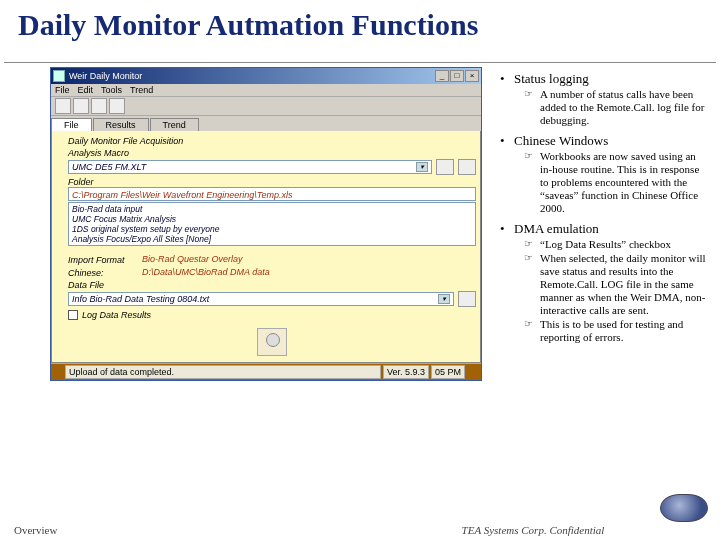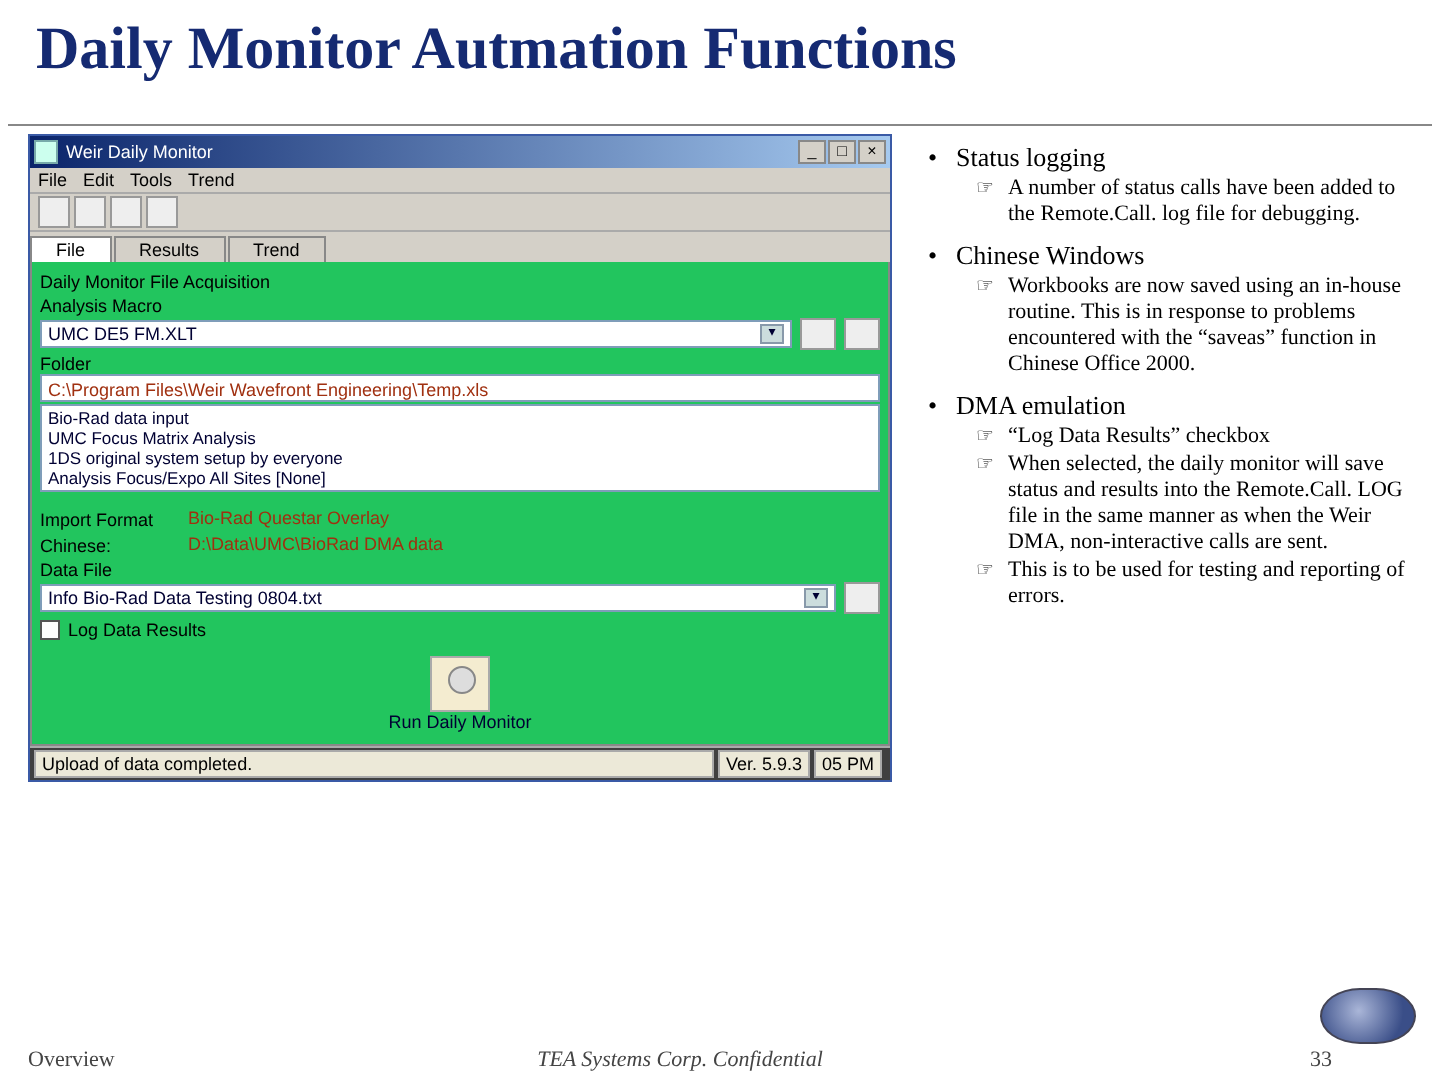--- a/index.html
+++ b/index.html
@@ -17,20 +17,21 @@
     font-size: 30px;
     font-weight: bold;
     color: #152a72;
     padding: 8px 14px 20px 14px;
     border-bottom: 1px solid #888;
     margin: 0 4px;
   }
   .content-row {
     display: flex;
     padding: 4px 8px 0 14px;
+    margin-left: 36px;
   }
   .left-col {
     width: 442px;
     flex: none;
     font-family: Tahoma, Arial, sans-serif;
     font-size: 9px;
   }
   .right-col {
     flex: 1;
     padding: 2px 4px 0 8px;
@@ -84,24 +85,25 @@
     border:1px solid #888;
     border-bottom:none;
     background:#d4d0c8;
     padding:1px 12px;
     margin-right:1px;
     font-size:9px;
     color:#000;
   }
   .tab.active { background:#fff; }
   .panel {
-    background:#22c55e;
+    background:#fef9c3;
     border:1px solid #888;
     border-top:none;
-    padding:3px 4px 6px 4px;
+    padding:3px 4px 6px 16px;
+    font-style:italic;
   }
   .field-label {
     font-size:9px;
     color:#000;
     margin-top:2px;
   }
   .textbox, .selectbox {
     background:#fff;
     border:1px solid #7f9db9;
     font-size:9px;
@@ -135,23 +137,23 @@
   .separator { height:6px; }
   .checkbox-row { display:flex; align-items:center; gap:4px; margin-top:3px;}
   .cbox { width:10px; height:10px; border:1px solid #555; background:#fff; }
   .run-row { display:flex; justify-content:center; gap:6px; margin-top:8px;}
   .run-icon { width:30px; height:28px; border:1px solid #aaa; background:#f4ecd0; position:relative;}
   .run-icon::after { content:""; position:absolute; width:12px; height:12px; background:#ddd; border-radius:50%; top:4px; left:8px; border:1px solid #888;}
   .run-label { font-size:9px; color:#003; align-self:flex-end; padding-bottom:2px;}
   .statusbar {
     display:flex;
     font-size:9px;
-    background:#404040;
+    background:#a16207;
     border-top:1px solid #aaa;
-    padding:1px 2px;
+    padding:1px 14px;
   }
   .status-cell { border:1px solid #aaa; padding:1px 3px; background:#ece9d8; margin-right:2px; }
   .status-cell.wide { flex:1; }
   
   .bullet-l1 {
     display:flex;
     font-size:13px;
     color:#000;
     margin-top:2px;
   }
@@ -266,23 +268,20 @@
           </div>
           <div class="sm-btn"></div>
         </div>
         <div class="checkbox-row">
           <div class="cbox"></div>
           <span>Log Data Results</span>
         </div>
         <div class="run-row">
           <div class="run-icon"></div>
         </div>
-        <div style="text-align:center;">
-          <span class="run-label">Run Daily Monitor</span>
-        </div>
       </div>
       <div class="statusbar">
         <div class="status-cell wide">Upload of data completed.</div>
         <div class="status-cell">Ver. 5.9.3</div>
         <div class="status-cell">05 PM</div>
       </div>
     </div>
   </div>
 
   <div class="right-col">
@@ -323,14 +322,13 @@
   </div>
 </div>
 
 <div class="globe"></div>
 
 <div class="footer">
   <div class="fc">Overview</div>
   <div class="fc center">
     <div>TEA Systems Corp. Confidential</div>
   </div>
-  <div class="fc pgnum">33</div>
 </div>
 
 </body></html>

